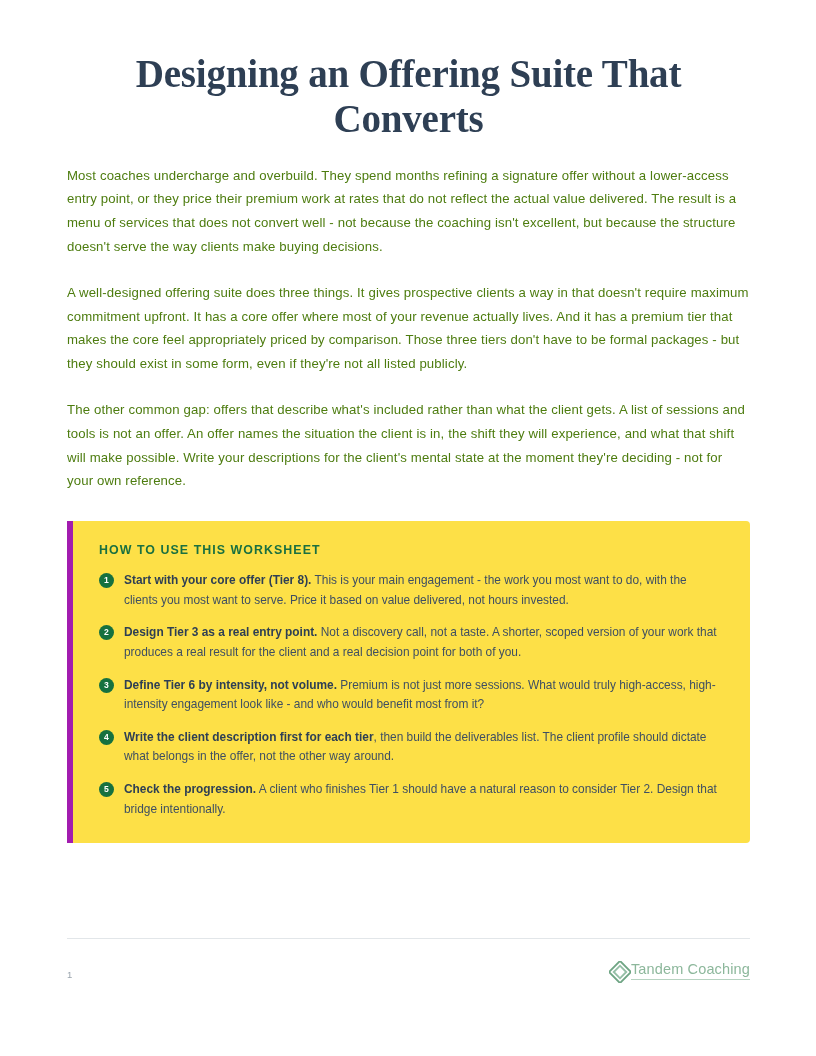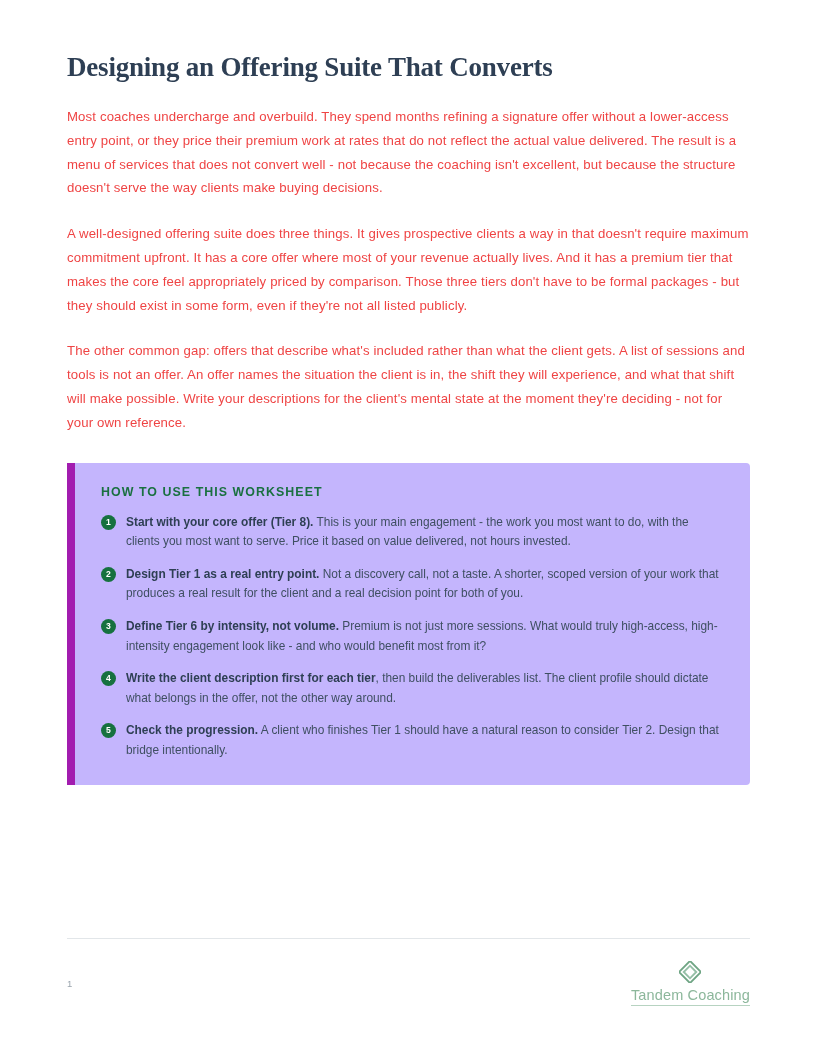--- a/index.html
+++ b/index.html
@@ -25,43 +25,44 @@
   .content {
     position: absolute;
     left: 67px;
     top: 52px;
     width: 683px;
   }
 
   
   .doc-title {
     font-family: "Liberation Serif", "DejaVu Serif", serif;
-    font-size: 27px;
+    font-size: 39px;
     font-weight: bold;
     color: #2e3f54;
     letter-spacing: -0.2px;
     line-height: 1.15;
     margin: 0 0 22px 0;
+    text-align: center;
   }
 
   
   .para {
     font-size: 13.2px;
     line-height: 23.8px;
-    color: #ef4444;
+    color: #4d7c0f;
     margin: 0 0 22px 0;
     letter-spacing: 0.01em;
   }
   .para:last-of-type { margin-bottom: 0; }
 
   
   .callout {
     margin-top: 28px;
-    background: #c4b5fd;
-    border-left: 8px solid #a21caf;
+    background: #fde047;
+    border-left: 6px solid #a21caf;
     border-radius: 0 4px 4px 0;
     padding: 22px 28px 24px 26px;
     box-sizing: border-box;
     width: 683px;
   }
   .callout-heading {
     font-size: 12.4px;
     font-weight: bold;
     color: #1a7040;
     letter-spacing: 0.085em;
@@ -121,22 +122,21 @@
     justify-content: space-between;
     margin-top: 22px;
   }
   .page-num {
     font-size: 9.5px;
     color: #9aa4ad;
     letter-spacing: 0.02em;
   }
   .brand {
     display: flex;
-    align-items: center;
-    flex-direction: column;
+    align-items: flex-start;
   }
   .brand-mark { display: block; }
   .brand-name {
     font-size: 14.5px;
     color: #8cb79b;
     letter-spacing: 0.01em;
     border-bottom: 1.5px solid #b7d3c1;
     padding-bottom: 1px;
     line-height: 1.2;
   }
@@ -160,21 +160,21 @@
     <section class="callout">
       <div class="callout-heading">HOW TO USE THIS WORKSHEET</div>
 
       <ol class="steps">
 
         <li class="step">
           <span class="step-num">1</span><span class="step-lead">Start with your core offer (Tier 8).</span><span class="step-body"> This is your main engagement - the work you most want to do, with the clients you most want to serve. Price it based on value delivered, not hours invested.</span>
         </li>
 
         <li class="step">
-          <span class="step-num">2</span><span class="step-lead">Design Tier 1 as a real entry point.</span><span class="step-body"> Not a discovery call, not a taste. A shorter, scoped version of your work that produces a real result for the client and a real decision point for both of you.</span>
+          <span class="step-num">2</span><span class="step-lead">Design Tier 3 as a real entry point.</span><span class="step-body"> Not a discovery call, not a taste. A shorter, scoped version of your work that produces a real result for the client and a real decision point for both of you.</span>
         </li>
 
         <li class="step">
           <span class="step-num">3</span><span class="step-lead">Define Tier 6 by intensity, not volume.</span><span class="step-body"> Premium is not just more sessions. What would truly high-access, high-intensity engagement look like - and who would benefit most from it?</span>
         </li>
 
         <li class="step">
           <span class="step-num">4</span><span class="step-lead">Write the client description first for each tier</span><span class="step-body">, then build the deliverables list. The client profile should dictate what belongs in the offer, not the other way around.</span>
         </li>
 

